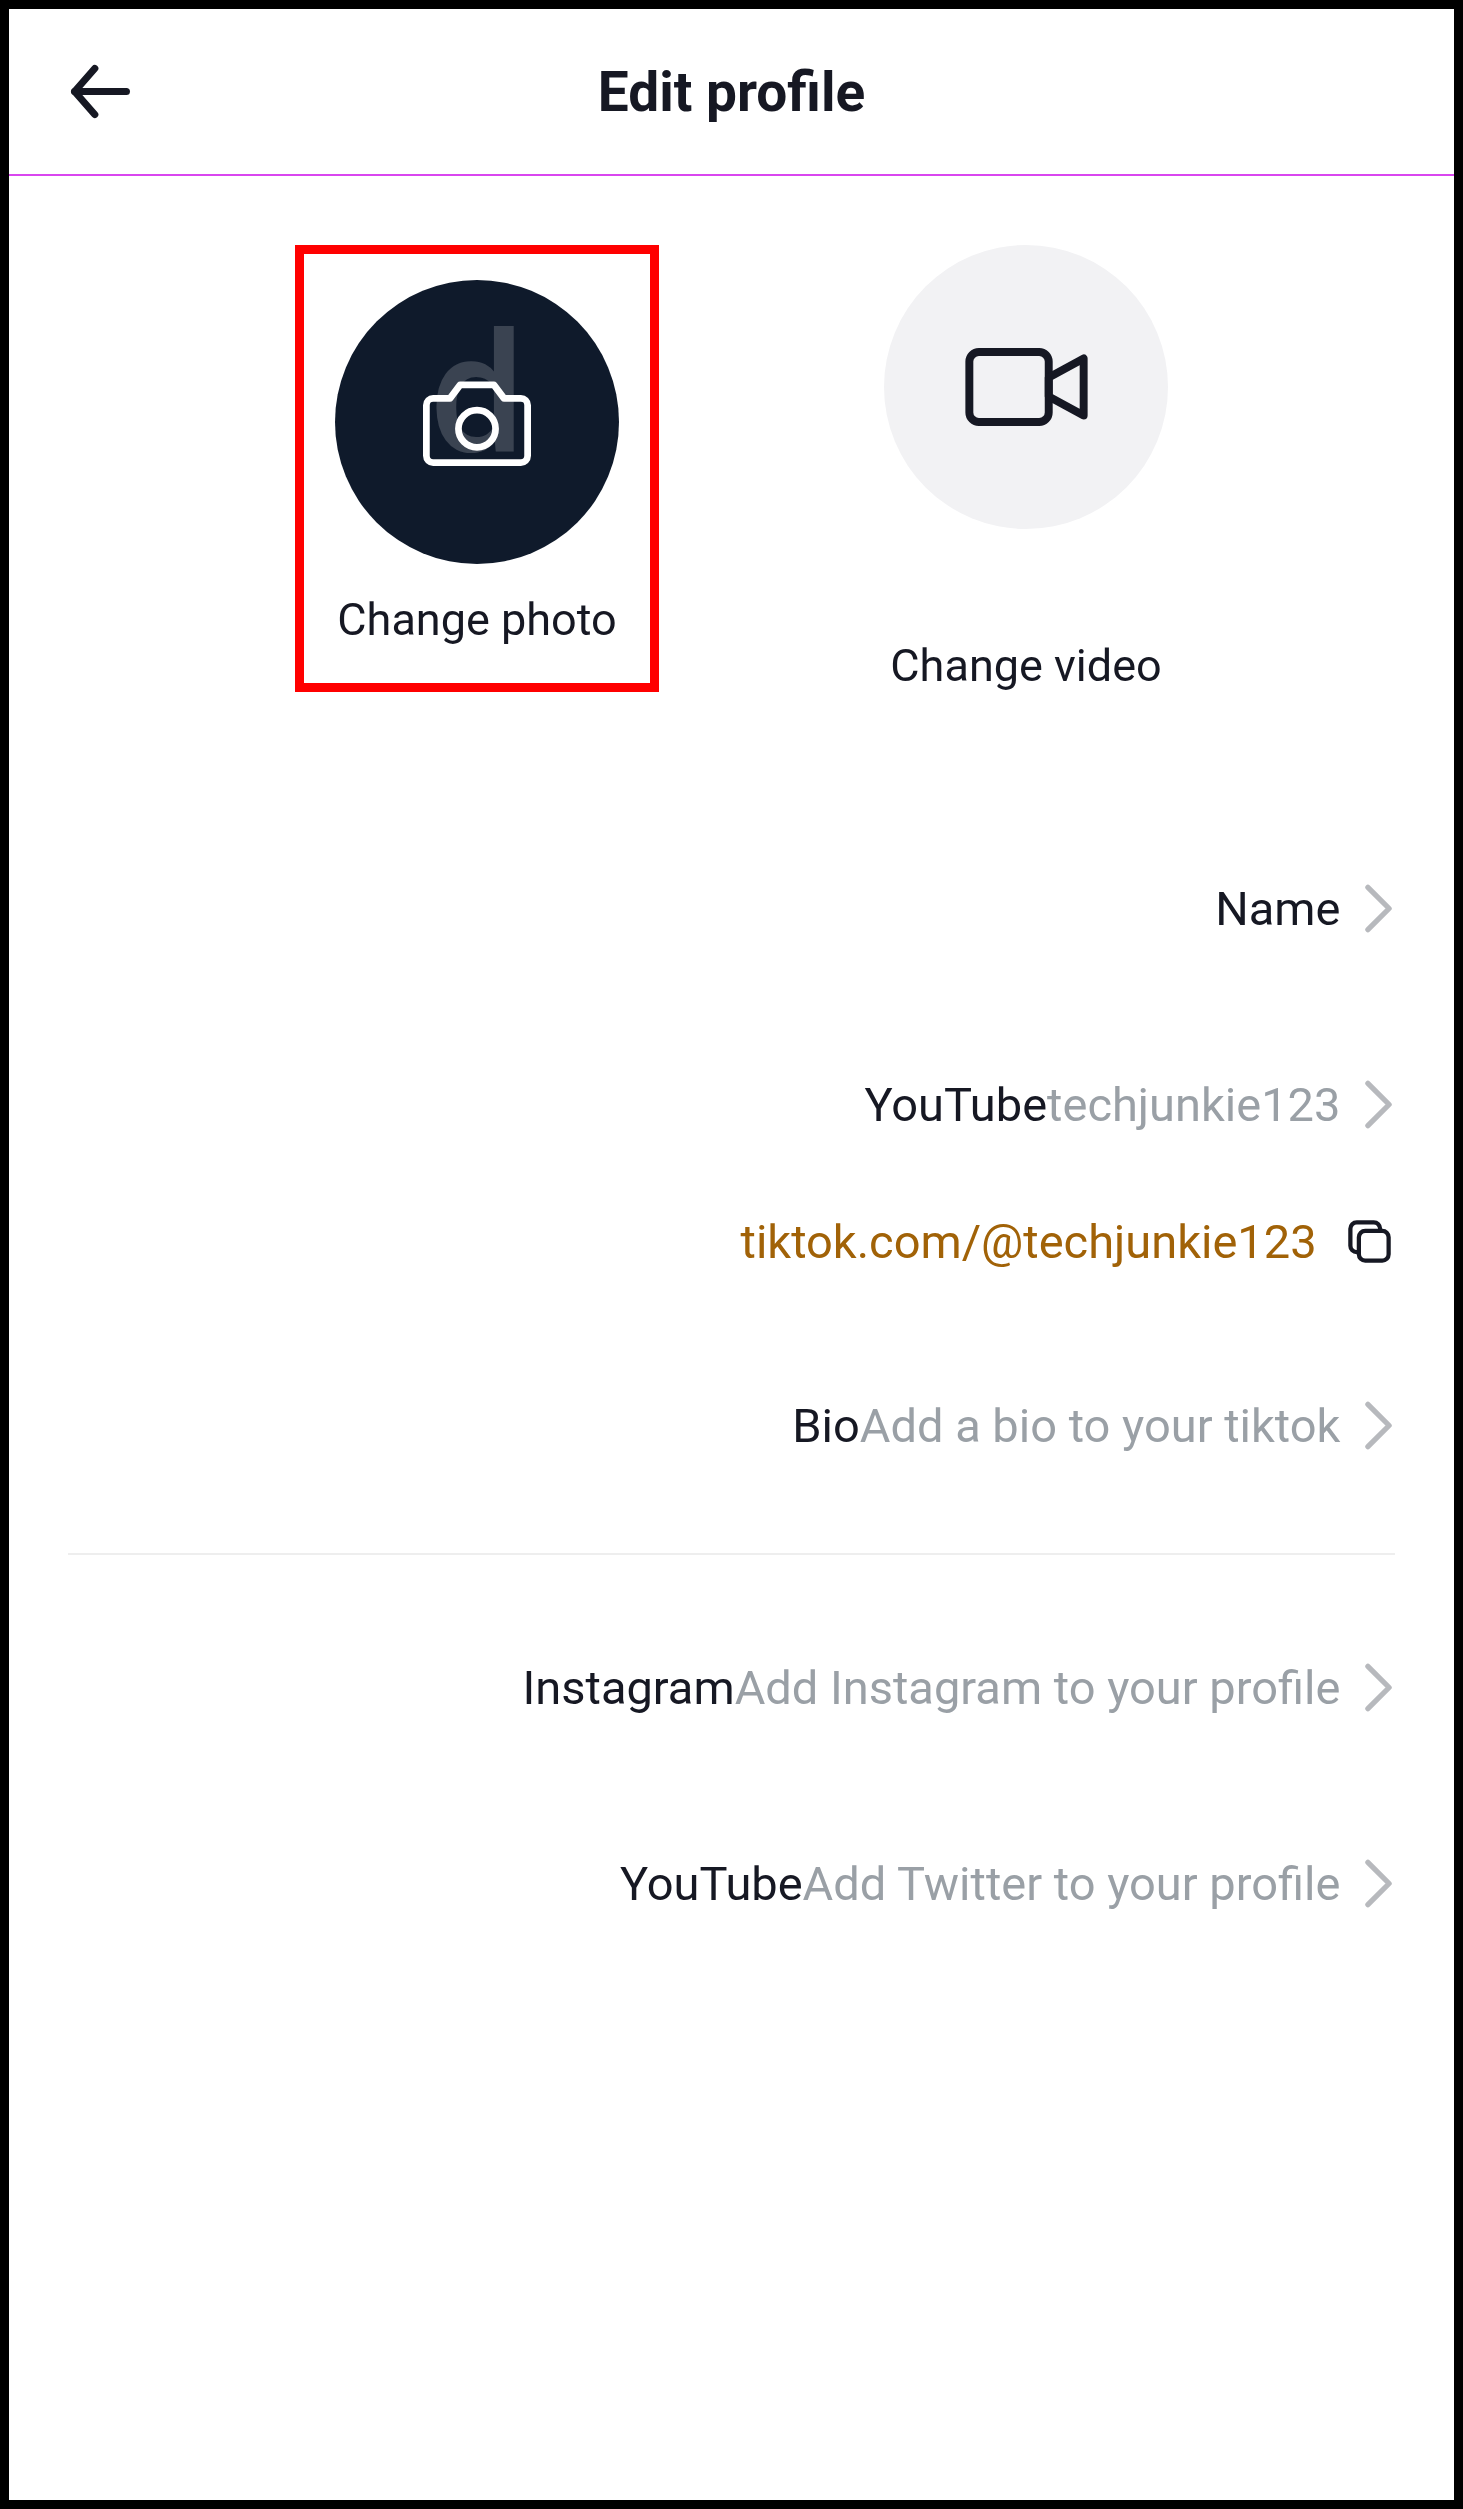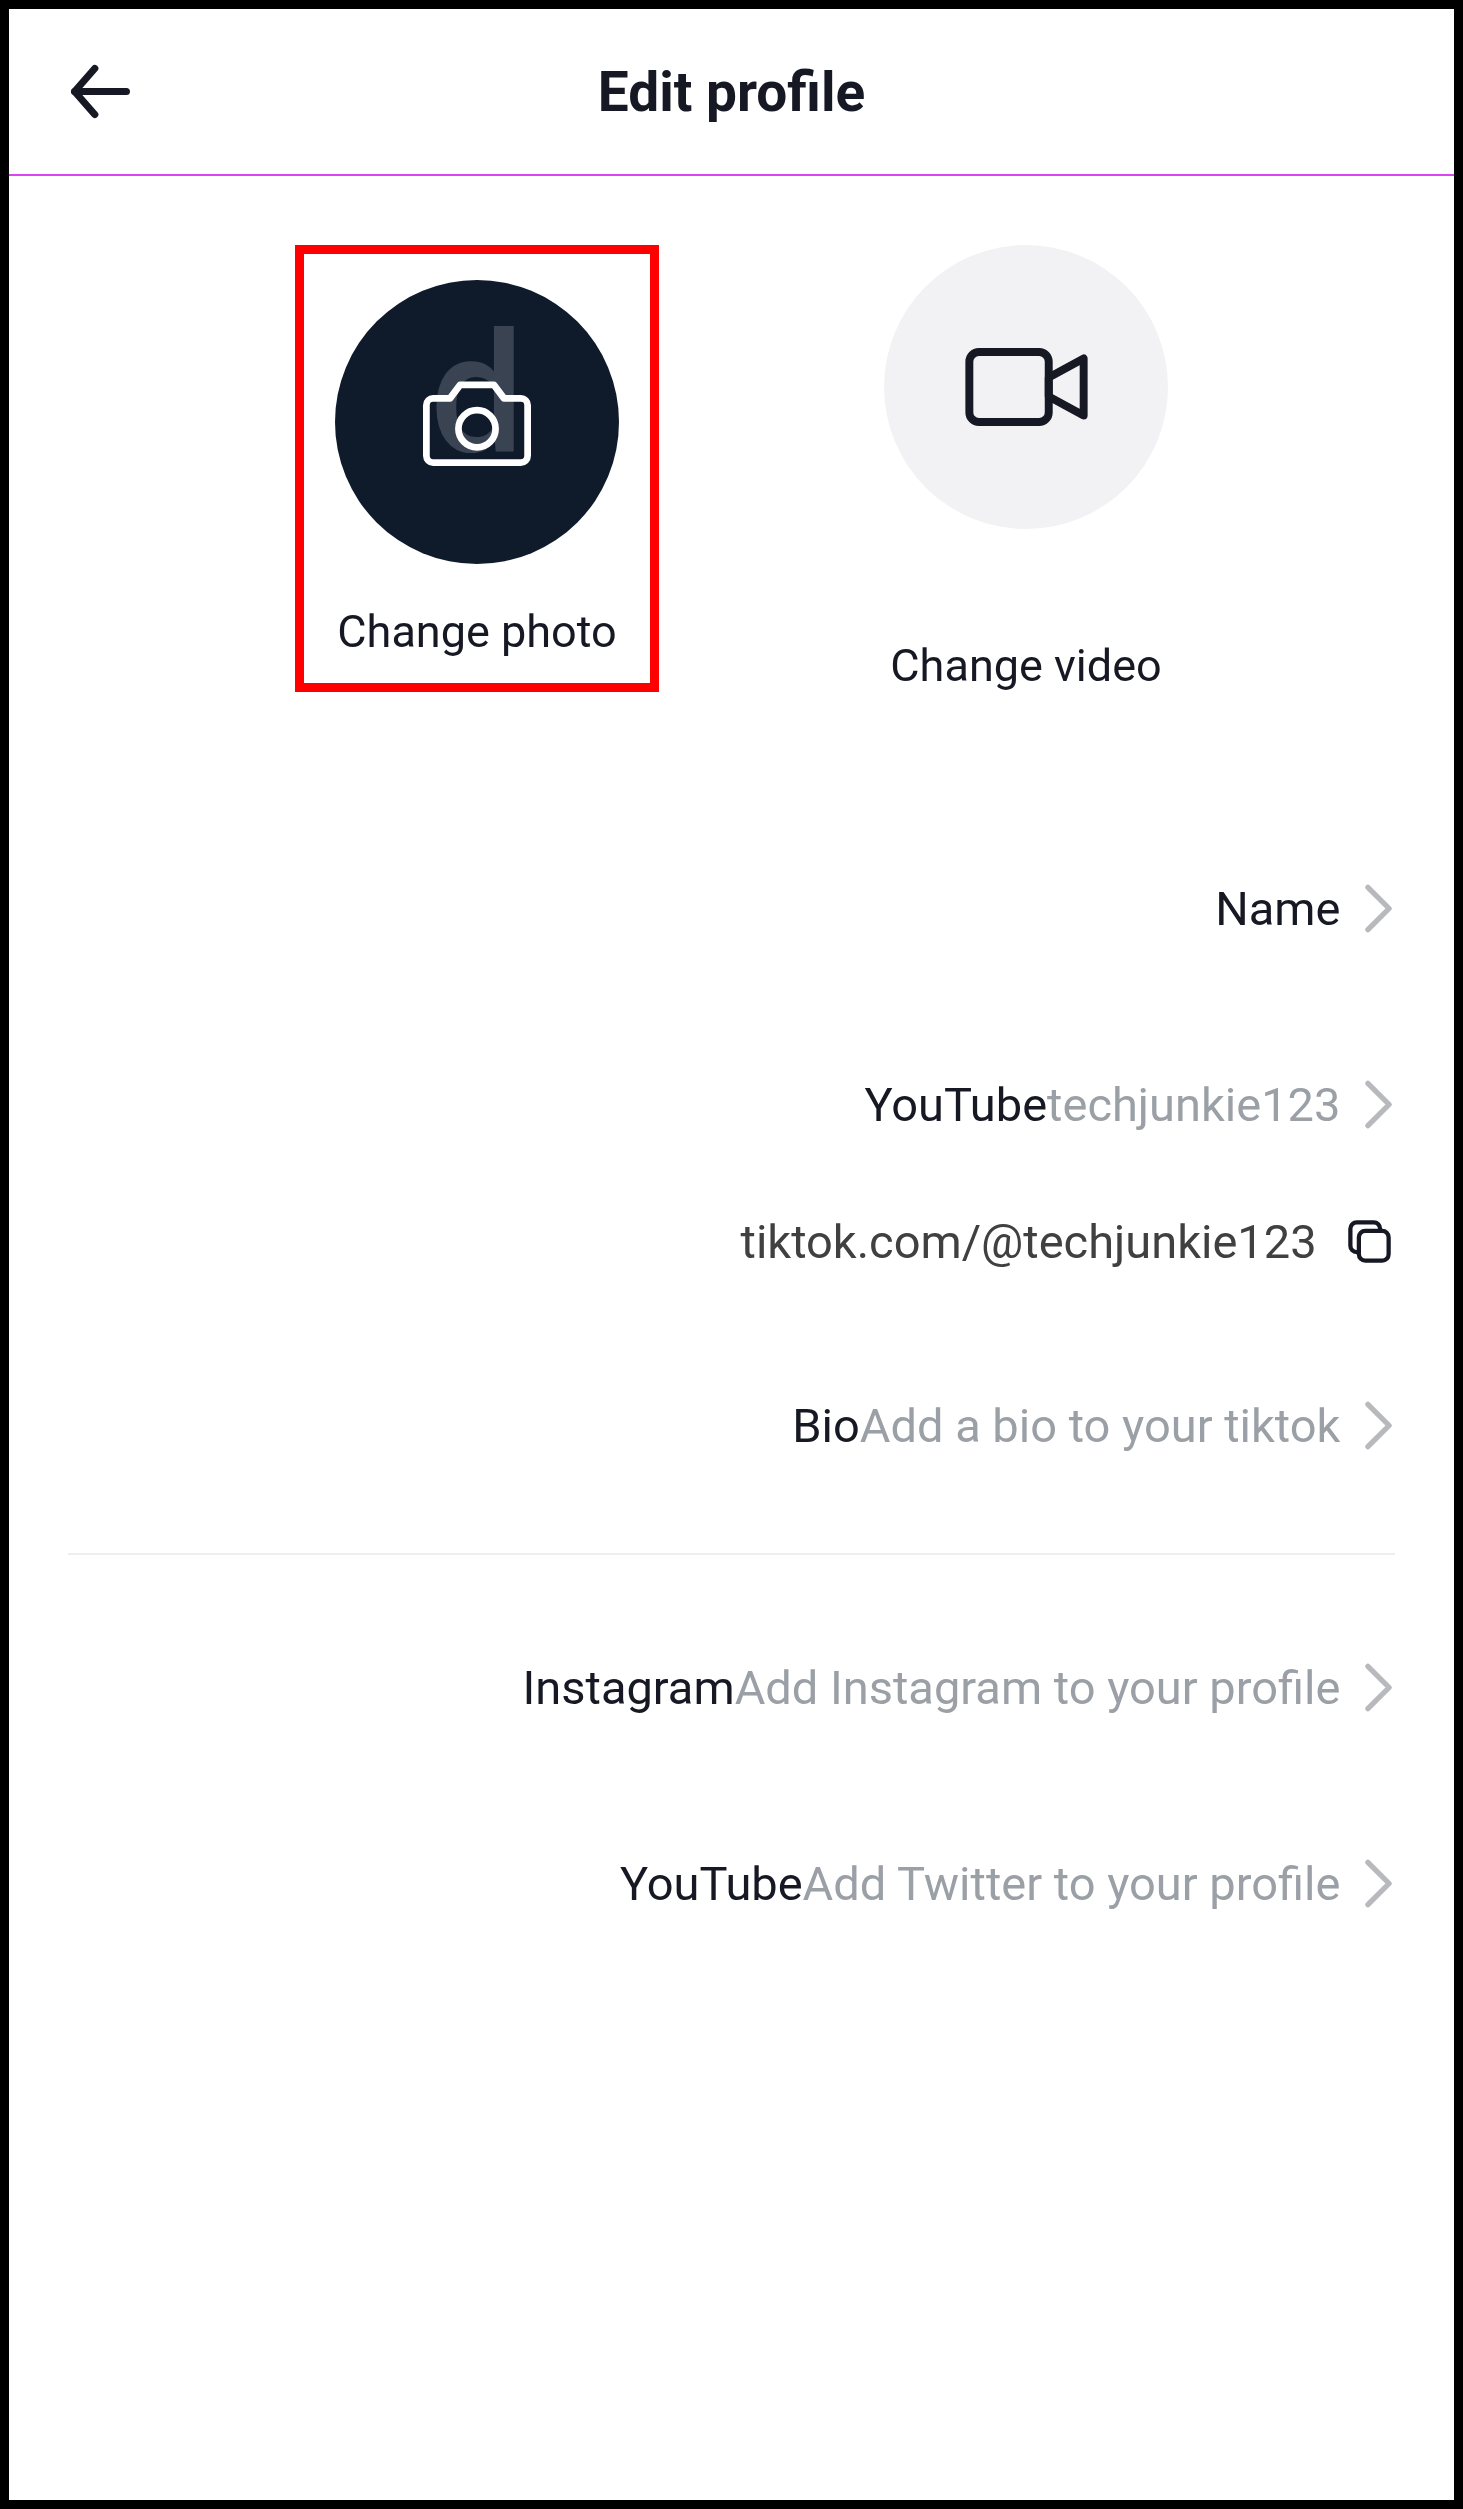--- a/index.html
+++ b/index.html
@@ -59,21 +59,21 @@
     height: 284px;
     border-radius: 50%;
     display: flex;
     align-items: center;
     justify-content: center;
     cursor: pointer;
     position: relative;
   }
   .circle-dark { background: #0f1a2b; }
   .circle-light { background: #f2f2f4; }
-  .media-label { font-size: 45px; color: #161823; margin-top: 41px; }
+  .media-label { font-size: 45px; color: #161823; margin-top: 29px; }
   .d-letter {
     position: absolute;
     font-size: 167px;
     font-weight: 500;
     color: rgba(255,255,255,0.18);
     line-height: 1;
     top: 31px;
   }
   .camera-icon { position: relative; z-index: 2; }
 
@@ -90,21 +90,21 @@
   .row-value { font-size: 47px; color: #9aa0a6; }
   .chevron svg { width: 33px; height: 53px; display: block; }
 
   .url-row {
     display: flex;
     justify-content: flex-end;
     align-items: center;
     gap: 27.4px;
     padding: 11.8px 59px 59px 59px;
   }
-  .url-text { font-size: 47px; color: #404040; }
+  .url-text { font-size: 47px; color: #a16207; }
   .copy-btn { cursor: pointer; display:flex; align-items:center; }
 
   .divider { height: 2px; background: #eeeeee; margin: 29px 59px 35px 59px; }
 </style>
 </head>
 <body>
 
 <div class="device">
 
   <div class="header">

